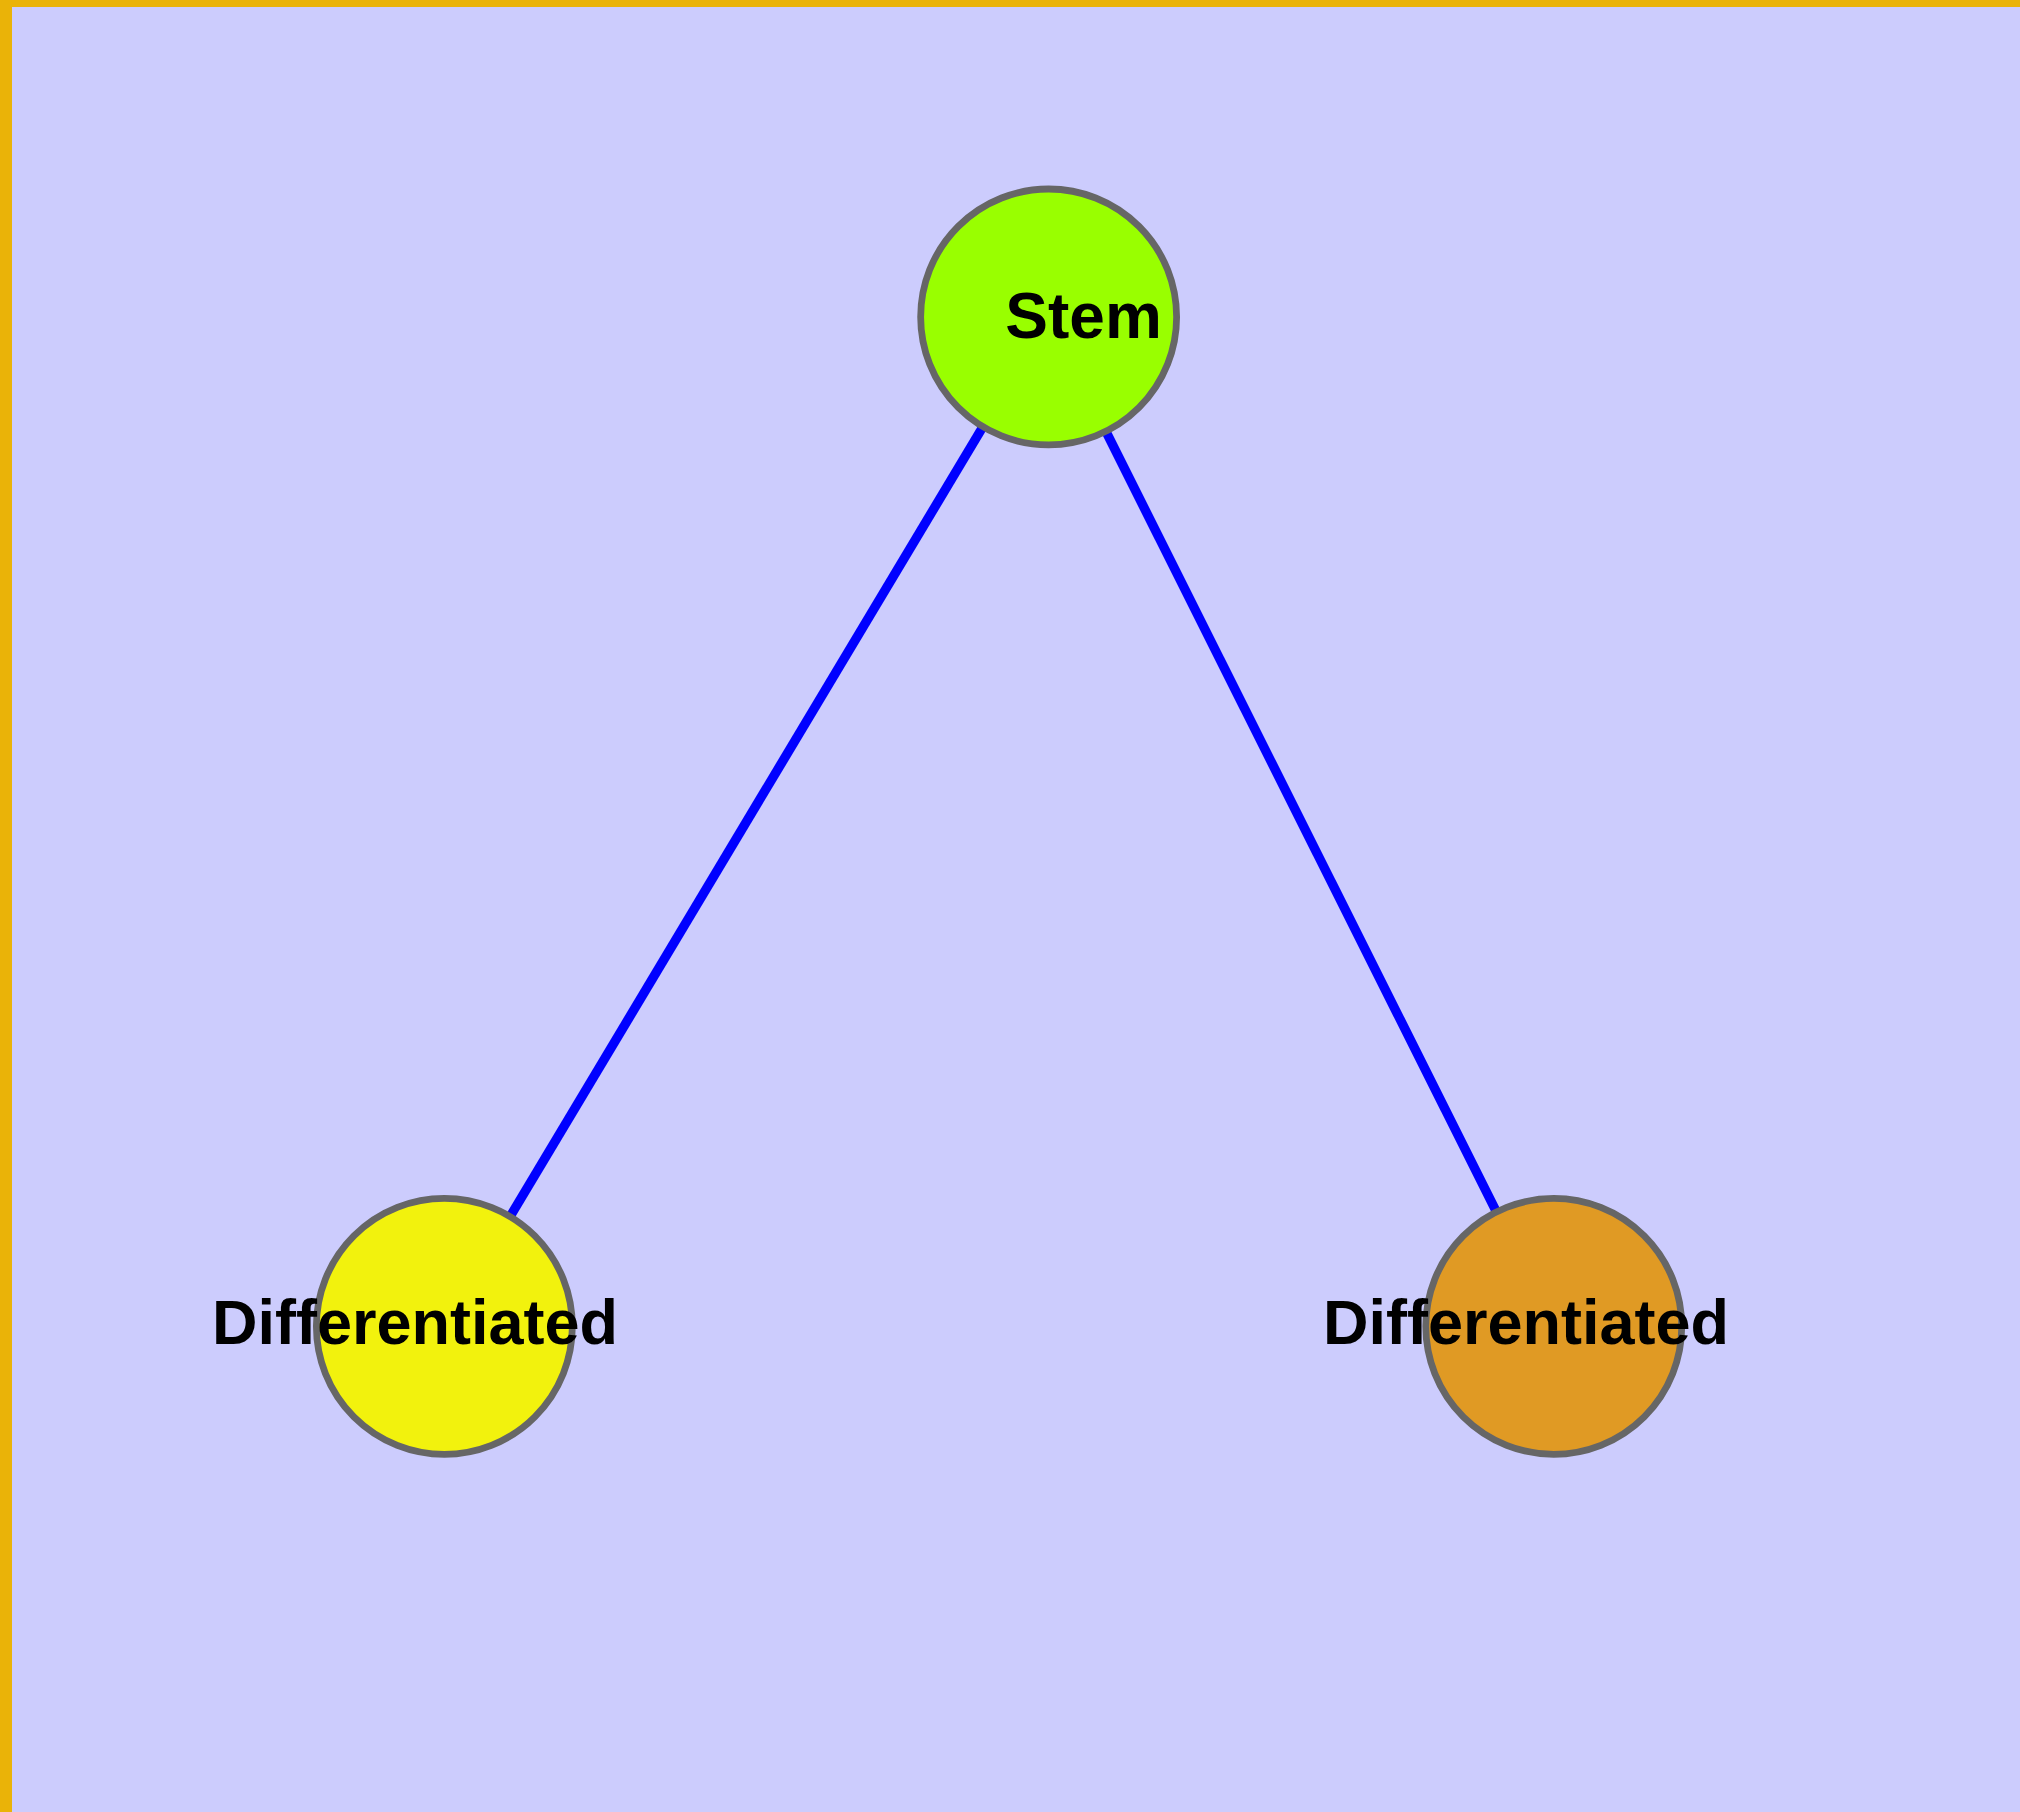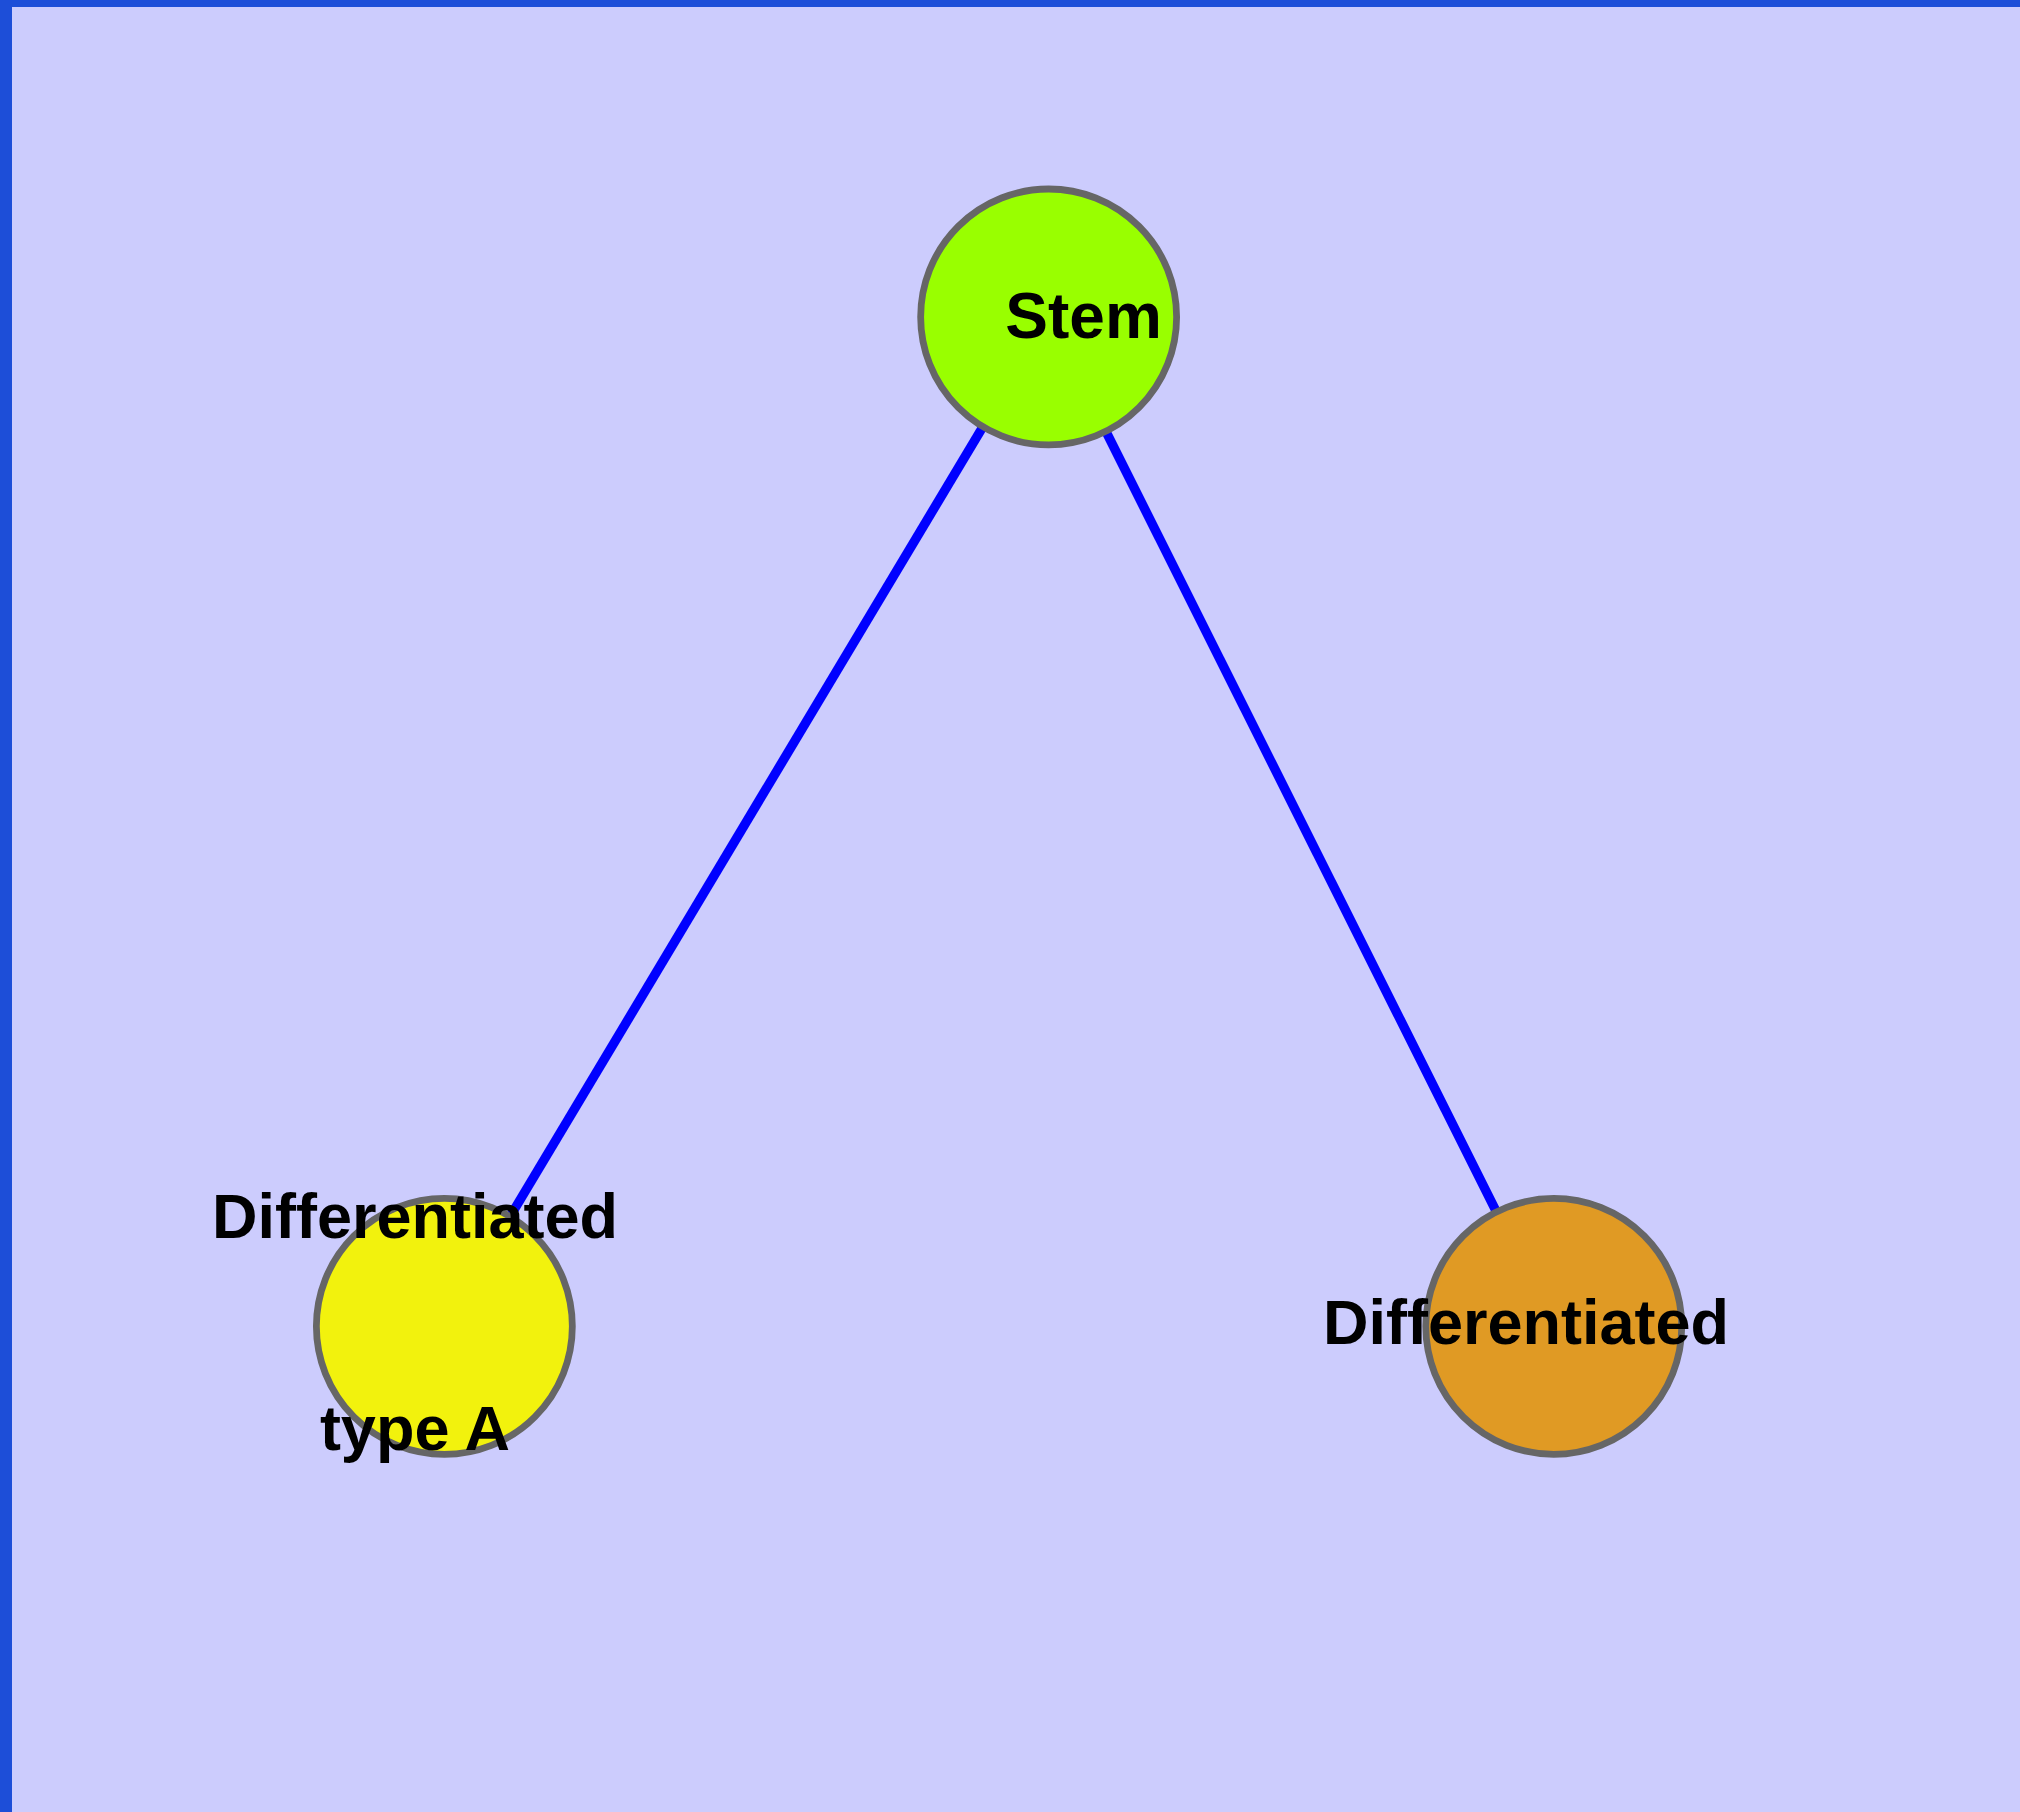--- a/index.html
+++ b/index.html
@@ -5,21 +5,21 @@
 <style>
   html, body {
     margin: 0;
     padding: 0;
     background: #ffffff;
   }
   #canvas {
     position: relative;
     width: 2021px;
     height: 1812px;
-    background: #1d4ed8;
+    background: #eab308;
     overflow: hidden;
     font-family: "Liberation Sans", sans-serif;
   }
   #plot-bg {
     position: absolute;
     left: 12px;
     top: 6.8px;
     width: 2009px;
     height: 1805px;
     background: #ccccfd;
@@ -80,21 +80,20 @@
       <circle cx="1237" cy="374" r="151" fill="#99ff00" stroke="#666666" stroke-width="8"></circle>
     </g>
   </svg>
 
   <div class="node-label" id="label-stem">
     <span>Stem</span>
   </div>
 
   <div class="node-label" id="label-type-a">
     <div>Differentiated</div>
-    <div>type A</div>
   </div>
 
   <div class="node-label" id="label-type-b">
     <div>Differentiated</div>
   </div>
 
 </div>
 
 
 </body></html>

